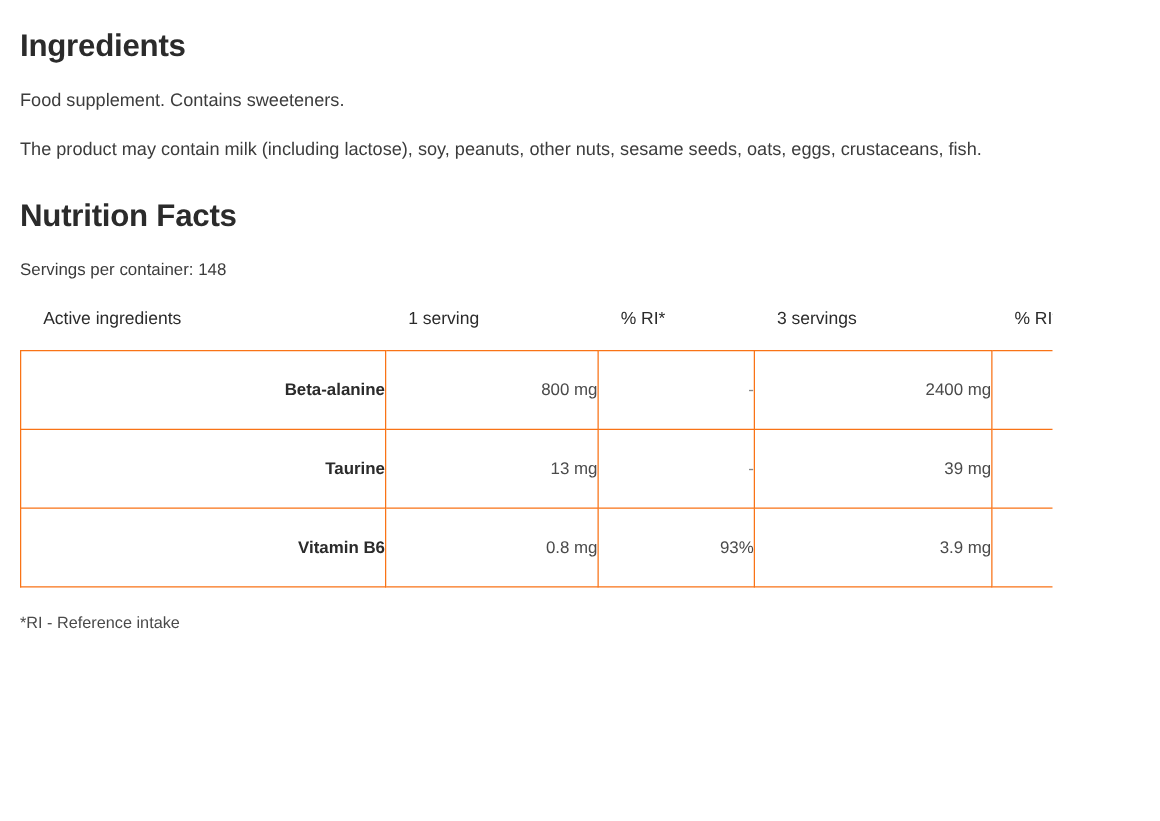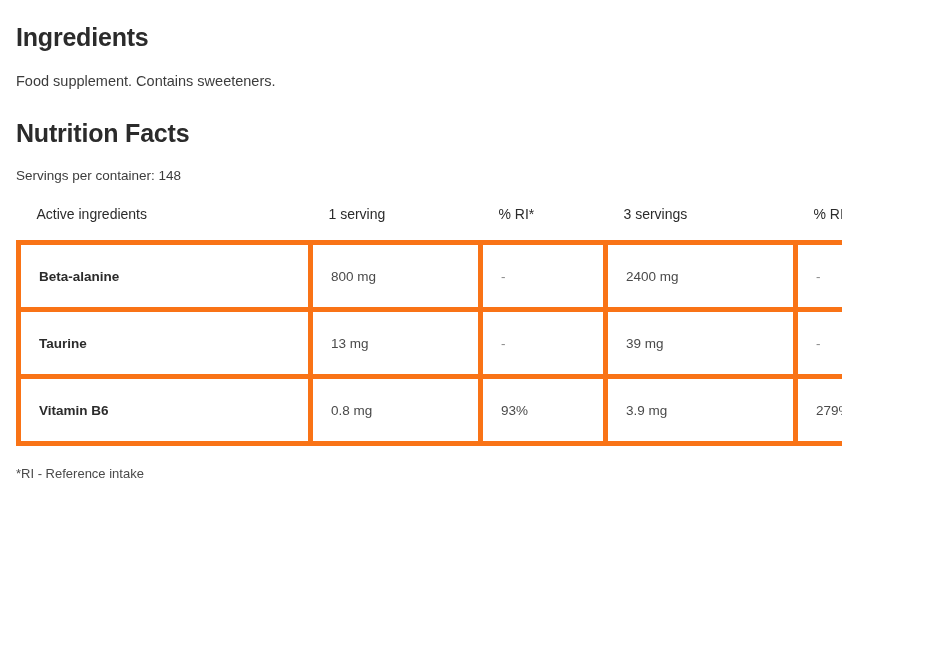--- a/index.html
+++ b/index.html
@@ -67,25 +67,26 @@
 
   table.nutrition-table thead th {
     text-align: left;
     font-weight: normal;
     color: #2b2b2b;
     font-size: 14px;
     padding: 0 0 18px 18px;
     border: none;
   }
   table.nutrition-table tbody td {
-    border: 5px solid #f97316;
+    border: 1px solid #f97316;
     padding: 19px 0 19px 18px;
     color: #4a4a4a;
     vertical-align: middle;
     height: 24px;
+    text-align: right;
   }
   table.nutrition-table tbody td.name {
     font-weight: bold;
     color: #2b2b2b;
   }
   table.nutrition-table tbody td.dash {
     color: #8a8a8a;
   }
   .footnote {
     font-size: 13px;
@@ -94,20 +95,21 @@
   }
 </style>
 </head>
 <body>
 
 <div class="page">
 
   <h2 class="section-title">Ingredients</h2>
 
   <p class="body-text">Food supplement. Contains sweeteners.</p>
+  <p class="body-text last">The product may contain milk (including lactose), soy, peanuts, other nuts, sesame seeds, oats, eggs, crustaceans, fish.</p>
 
   <h2 class="section-title nutrition-title">Nutrition Facts</h2>
 
   <div class="facts-lines">
     <div>Servings per container: 148</div>
   </div>
 
   <table class="nutrition-table">
     <colgroup>
       <col class="c0">

